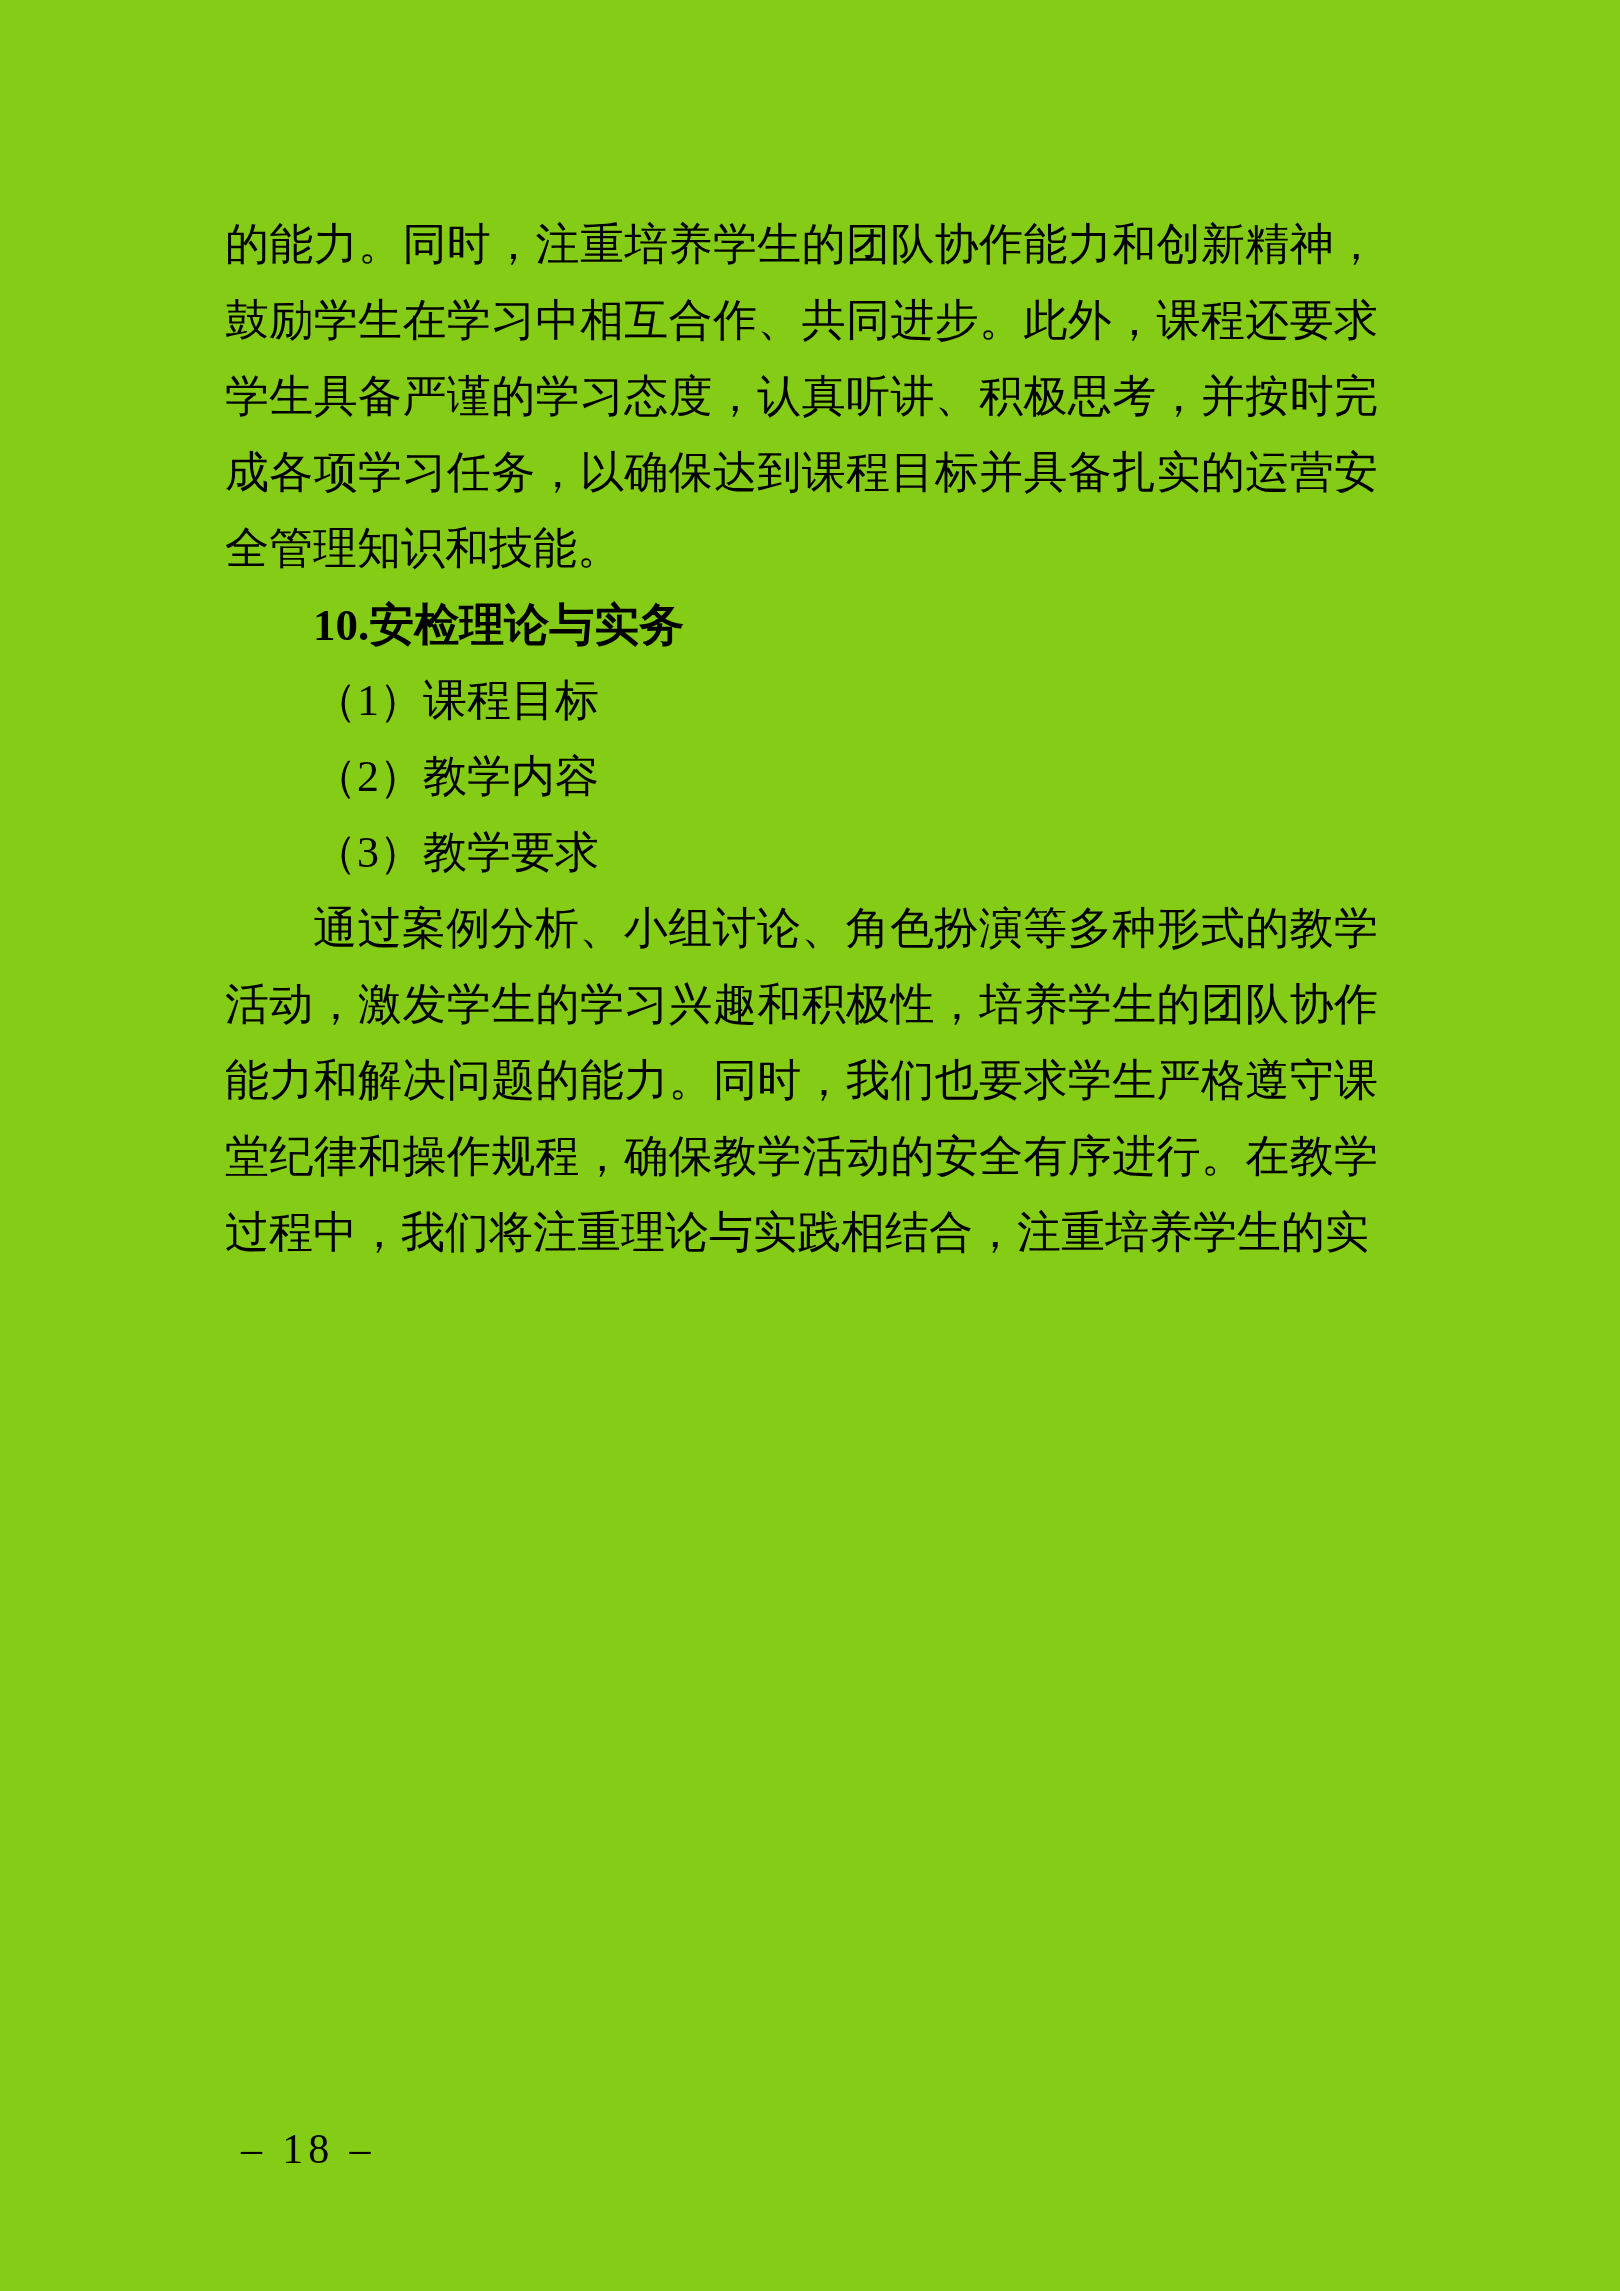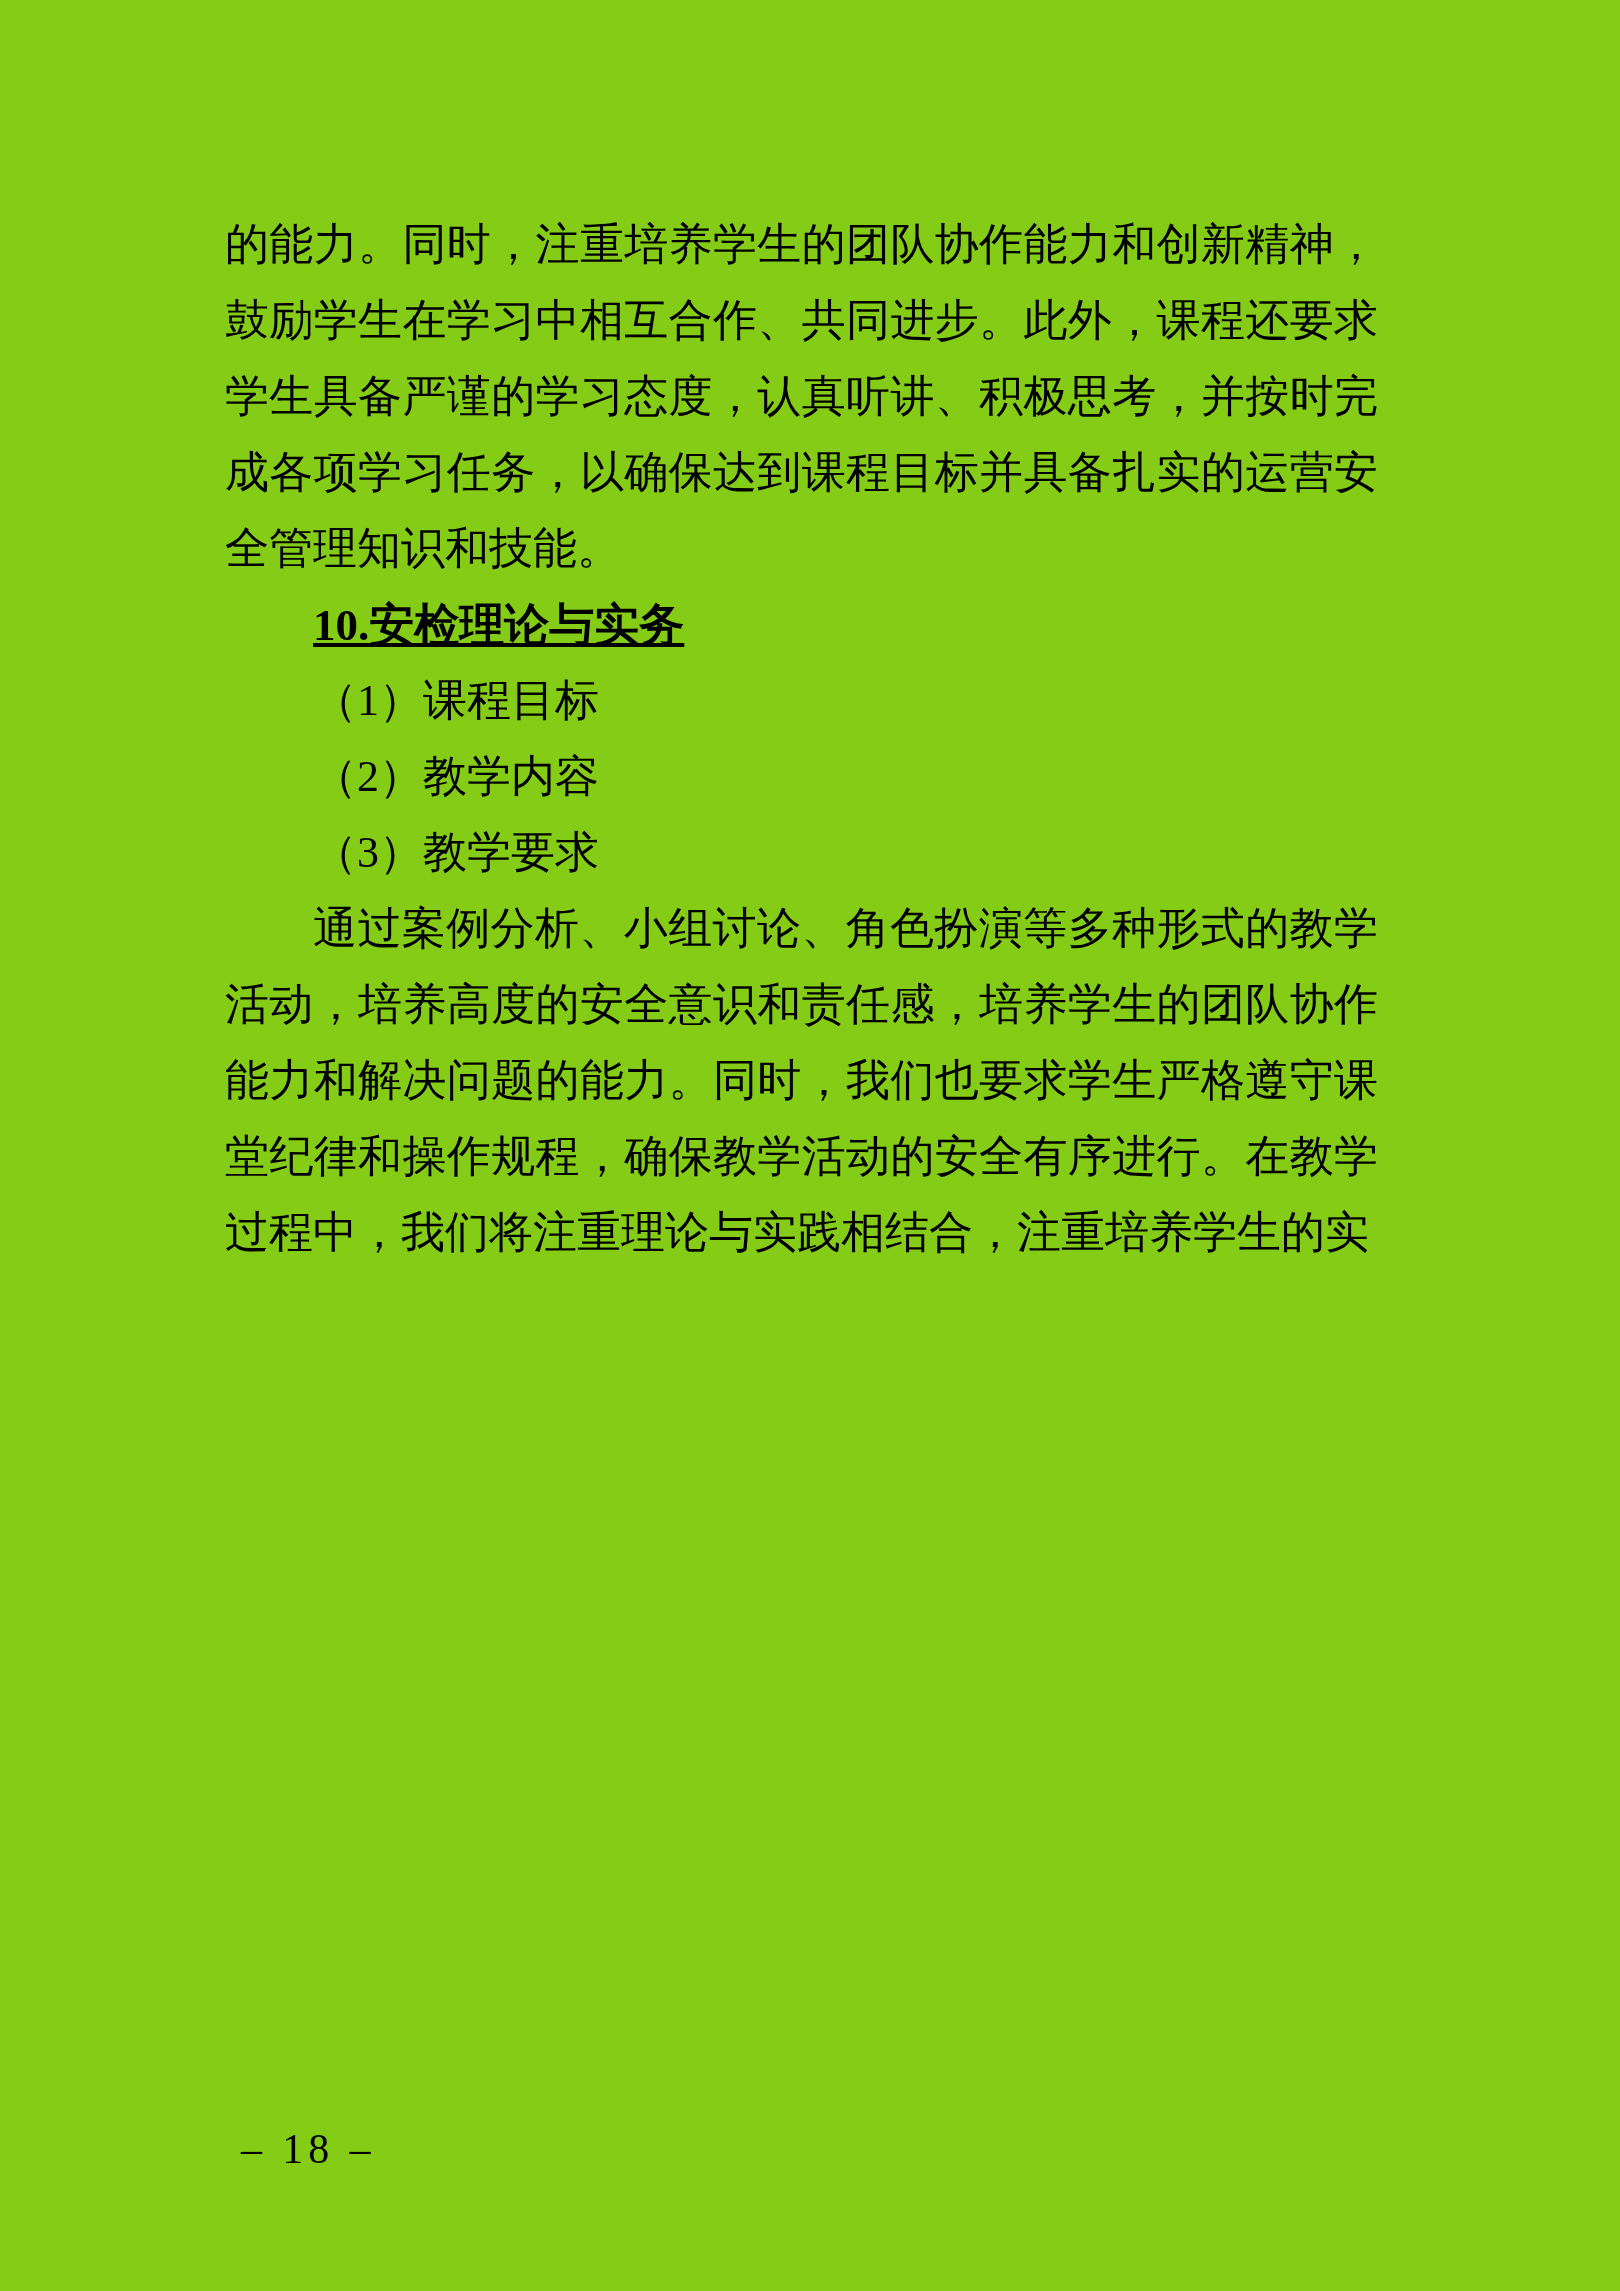--- a/index.html
+++ b/index.html
@@ -29,21 +29,20 @@
     text-align: justify;
     letter-spacing: 0;
     color: #000000;
   }
   .indent {
     text-indent: 88px;
   }
   .heading {
     font-weight: bold;
     font-size: 45px;
-    text-decoration: underline;
   }
   .subheading {
     font-weight: normal;
   }
   .page-number {
     position: absolute;
     left: 241px;
     top: 2125px;
     font-family: Liberation Serif, serif;
     font-size: 42px;
@@ -55,18 +54,18 @@
 </head>
 <body>
 
 <div class="page">
   <div class="content">
     <p class="para">的能力。同时，注重培养学生的团队协作能力和创新精神，鼓励学生在学习中相互合作、共同进步。此外，课程还要求学生具备严谨的学习态度，认真听讲、积极思考，并按时完成各项学习任务，以确保达到课程目标并具备扎实的运营安全管理知识和技能。</p>
     <p class="para heading indent">10.安检理论与实务</p>
     <p class="para subheading indent">（1）课程目标</p>
     <p class="para subheading indent">（2）教学内容</p>
     <p class="para subheading indent">（3）教学要求</p>
-    <p class="para indent">通过案例分析、小组讨论、角色扮演等多种形式的教学活动，培养高度的安全意识和责任感，培养学生的团队协作能力和解决问题的能力。同时，我们也要求学生严格遵守课堂纪律和操作规程，确保教学活动的安全有序进行。在教学过程中，我们将注重理论与实践相结合，注重培养学生的实</p>
+    <p class="para indent">通过案例分析、小组讨论、角色扮演等多种形式的教学活动，激发学生的学习兴趣和积极性，培养学生的团队协作能力和解决问题的能力。同时，我们也要求学生严格遵守课堂纪律和操作规程，确保教学活动的安全有序进行。在教学过程中，我们将注重理论与实践相结合，注重培养学生的实</p>
   </div>
 
   <div class="page-number">– 18 –</div>
 </div>
 
 
 </body></html>

